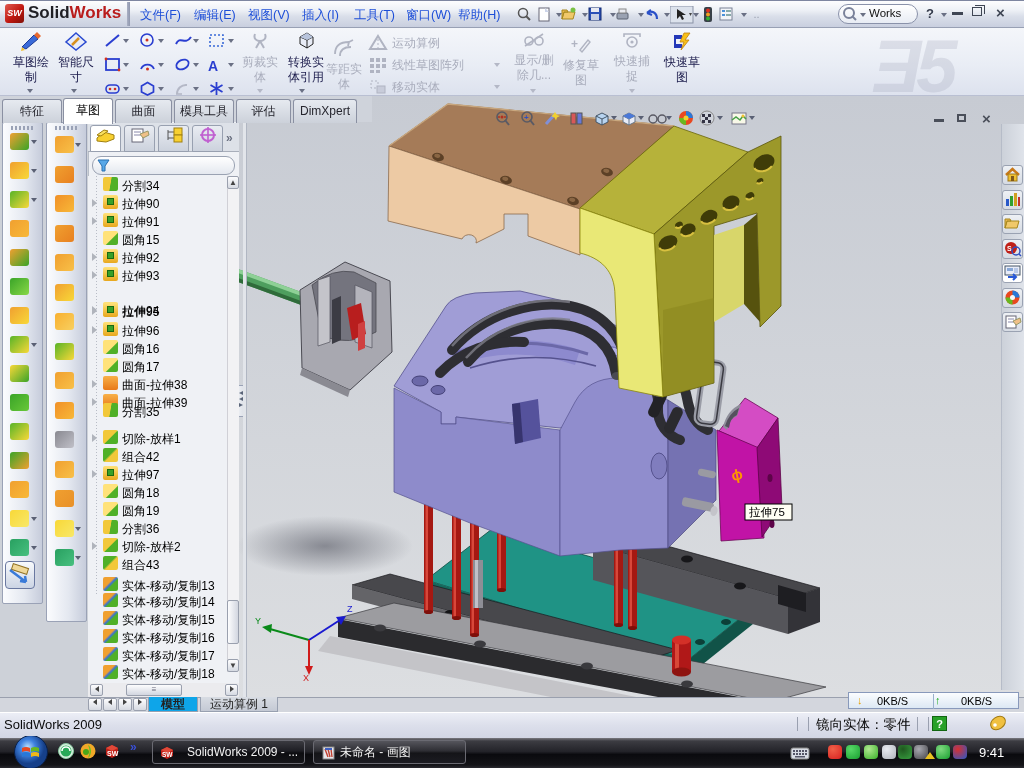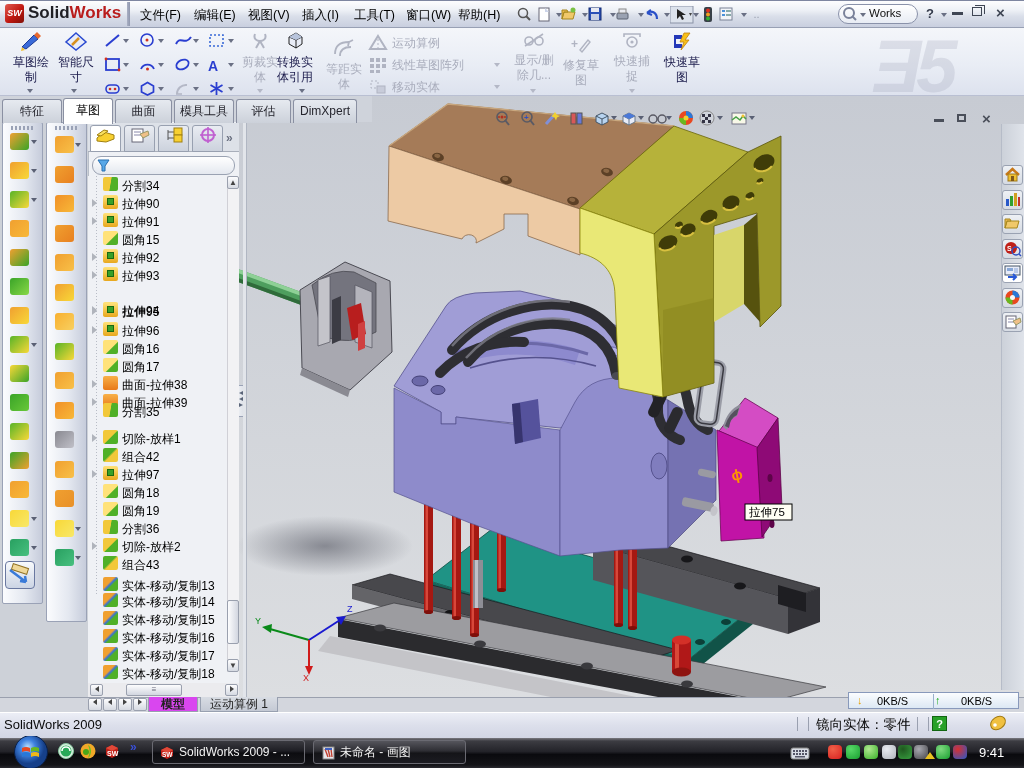--- a/index.html
+++ b/index.html
@@ -3,21 +3,21 @@
 *{margin:0;padding:0;box-sizing:border-box}
 html,body{width:1024px;height:768px;overflow:hidden}
 body{font-family:"Liberation Sans",sans-serif;background:#cdd1d8;position:relative}
 .abs{position:absolute}
 
 #title{left:0;top:0;width:1024px;height:28px;background:linear-gradient(180deg,#fdfdfe 0%,#eef1f6 35%,#d9dee9 60%,#c9cfdf 100%);border-top:1px solid #7e86a0;border-bottom:1px solid #98a0b4;z-index:30}
 #logo{z-index:31;left:5px;top:4px;width:19px;height:19px;background:linear-gradient(135deg,#e05a50 0%,#c01810 55%,#801008 100%);border-radius:3px;color:#fff;font-size:9px;font-weight:bold;font-style:italic;text-align:center;line-height:19px}
 #swname{z-index:31;left:28px;top:3px;font-size:17px;letter-spacing:0px;color:#1f1f24;font-weight:bold}
 #swname i{font-style:normal;color:#b91c1c}
 #tdiv{z-index:31;left:127px;top:2px;width:3px;height:24px;background:linear-gradient(90deg,#aab0c4,#8f97ae)}
-.menu{top:7px;font-size:12.5px;color:#000000;z-index:31}
+.menu{top:7px;font-size:12.5px;color:#1d4ed8;z-index:31}
 
 .tico{top:6px;width:17px;height:17px;font-size:12px;text-align:center;line-height:16px;z-index:31}
 
 #cmd{left:0;top:28px;width:1024px;height:68px;background:linear-gradient(180deg,#f4f6fa 0%,#e9edf5 55%,#dde2ee 100%);border-bottom:1px solid #b9bfd2;z-index:30}
 .cbtn{font-size:12px;text-align:center;color:#1b1b4b;line-height:15px}
 .cbtn.dis{color:#a9adbc}
 .csep{top:3px;width:1px;height:60px;background:#c3c8d6}
 .darr{width:0;height:0;border-left:3px solid transparent;border-right:3px solid transparent;border-top:4px solid #6a7084}
 .darr.dis{border-top-color:#b4b8c6}
 
@@ -45,21 +45,21 @@
 .tic{position:absolute;left:15px;top:1px;width:15px;height:14px;border-radius:2px}
 .tlbl{position:absolute;left:34px;top:2px}
 
 #vsb{left:227px;top:176px;width:12px;height:496px;background:#f2f2f4;border-left:1px solid #d0d0d6;z-index:27}
 
 #hsb{left:88px;top:683px;width:151px;height:14px;background:#ebebee;z-index:27}
 .sbtn{background:linear-gradient(180deg,#fdfdfe,#d6dae2);border:1px solid #9aa0ae;border-radius:2px;font-size:8px;color:#444;text-align:center;line-height:11px}
 
 #mtabs{left:0;top:697px;width:1024px;height:15px;background:#d3d6dd;border-top:1px solid #9aa0ae;z-index:28}
 .ntab{z-index:29;top:697px;height:15px;font-size:12px;text-align:center;line-height:15px;color:#222;border:1px solid #98a0b0;border-top:none;background:linear-gradient(180deg,#d8dce3,#c4c9d4)}
-.ntab.act{background:#d946ef;font-weight:bold}
+.ntab.act{background:#0ea5e9;font-weight:bold}
 
 #status{left:0;top:712px;width:1024px;height:26px;background:linear-gradient(180deg,#eceef6 0%,#dcdfeb 50%,#d2d6e4 100%);border-top:1px solid #fff;z-index:30}
 .stxt{font-size:13px;color:#0a0a0a}
 .ssep{top:5px;width:1px;height:14px;background:#9aa0b0}
 
 #task{left:0;top:738px;width:1024px;height:30px;background:linear-gradient(180deg,#7a7a80 0%,#3c3c42 10%,#232329 45%,#0a0a0e 55%,#141418 90%,#2a2a30 100%);z-index:40}
 .tkbtn{top:740px;height:24px;background:linear-gradient(180deg,#55555c 0%,#2e2e34 45%,#141418 55%,#1c1c22 100%);border:1px solid #6a6a72;border-radius:3px;color:#f2f2f2;font-size:12px;line-height:22px;z-index:41}
 
 #svgwrap{left:238px;top:96px;width:786px;height:601px;z-index:10}
 #taskpane{left:1001px;top:124px;width:23px;height:566px;background:linear-gradient(90deg,#ccd1d9,#dfe3ea);border-left:1px solid #b6bcc8;z-index:20}
@@ -214,21 +214,21 @@
 <div class="abs darr" style="left:228px;top:63px;z-index:31"></div>
 <div class="abs darr" style="left:123px;top:87px;z-index:31"></div>
 <div class="abs darr" style="left:158px;top:87px;z-index:31"></div>
 <div class="abs darr" style="left:193px;top:87px;z-index:31"></div>
 <div class="abs darr" style="left:228px;top:87px;z-index:31"></div>
 <div class="abs csep" style="left:238px"></div>
 <div class="abs" style="left:241px;top:31px;width:38px;text-align:center;z-index:31"><svg width="22" height="20">
       <path d="M6 3 C4 8 8 10 11 10 M16 3 C18 8 14 10 11 10 M11 10 l-4 7 M11 10 l4 7" stroke="#b0b4c2" stroke-width="2" fill="none"></path>
     </svg><div class="cbtn dis">剪裁实<br>体</div></div>
 <div class="abs darr dis" style="left:257px;top:89px;z-index:31"></div>
-<div class="abs" style="left:274px;top:30px;width:42px;text-align:center;z-index:31"><svg width="22" height="21">
+<div class="abs" style="left:285px;top:30px;width:42px;text-align:center;z-index:31"><svg width="22" height="21">
       <path d="M5 7 L12 3 L18 7 L18 14 L12 18 L5 14 Z" fill="#e8ecf6" stroke="#222"></path>
       <path d="M5 7 L12 10 L18 7 M12 10 L12 18" stroke="#222" fill="none"></path>
       <path d="M12 3 L18 7 L12 10 L5 7 Z" fill="#b8c4dc"></path>
     </svg><div class="cbtn">转换实<br>体引用</div></div>
 <div class="abs darr" style="left:299px;top:89px;z-index:31"></div>
 <div class="abs" style="left:326px;top:38px;width:36px;text-align:center;z-index:31"><svg width="24" height="20">
       <path d="M3 16 Q3 4 17 4 M8 18 Q8 9 19 9 M17 4 l4 -2 M17 4 l-1 4" stroke="#b0b4c2" stroke-width="1.8" fill="none"></path>
     </svg><div class="cbtn dis">等距实<br>体</div></div>
 <div class="abs csep" style="left:364px"></div>
 <div class="abs" style="left:368px;top:34px;z-index:31"><svg width="20" height="17">
@@ -572,21 +572,21 @@
 <svg class="abs" style="left:103px;top:743px;z-index:42" width="18" height="17">
     <path d="M3 5 L9 2 L15 5 L15 12 L9 15 L3 12 Z" fill="#c02018"></path>
     <path d="M3 5 L9 8 L15 5 L9 2 Z" fill="#e04838"></path>
     <text x="4" y="13" font-size="7" fill="#fff" font-weight="bold">SW</text>
   </svg>
 <div class="abs" style="left:130px;top:740px;color:#3a50d8;font-size:12px;font-weight:bold;z-index:42">»</div>
 <div class="abs tkbtn" style="left:152px;width:153px;background:linear-gradient(180deg,#3a3a40 0%,#1e1e24 45%,#0c0c10 55%,#16161a 100%)"><span style="position:absolute;left:6px;top:4px"><svg width="16" height="16">
         <path d="M2 5 L8 2 L14 5 L14 11 L8 14 L2 11 Z" fill="#c02018"></path>
         <path d="M2 5 L8 8 L14 5 L8 2 Z" fill="#e04838"></path>
         <text x="3" y="12" font-size="6.5" fill="#fff" font-weight="bold">SW</text>
-      </svg></span><span style="margin-left:26px">SolidWorks 2009 - ...</span></div>
+      </svg></span><span style="margin-left:34px">SolidWorks 2009 - ...</span></div>
 <div class="abs tkbtn" style="left:313px;width:153px"><span style="position:absolute;left:7px;top:4px"><svg width="15" height="16">
         <rect x="2" y="2" width="11" height="12" fill="#e8e8ec" stroke="#888"></rect>
         <path d="M4 4 l3 8 M7 4 l2 8 M10 4 l1 8" stroke="#c04030" stroke-width="1.4"></path>
         <path d="M4 4 l7 0" stroke="#4060c0" stroke-width="2"></path>
       </svg></span><span style="margin-left:26px">未命名 - 画图</span></div>
 <svg class="abs" style="left:790px;top:746px;z-index:42" width="20" height="14">
     <rect x="1" y="2" width="18" height="11" rx="2" fill="#d8dce4" stroke="#888"></rect>
     <g fill="#556">
       <rect x="3" y="4" width="2" height="2"></rect>
       <rect x="6" y="4" width="2" height="2"></rect>

